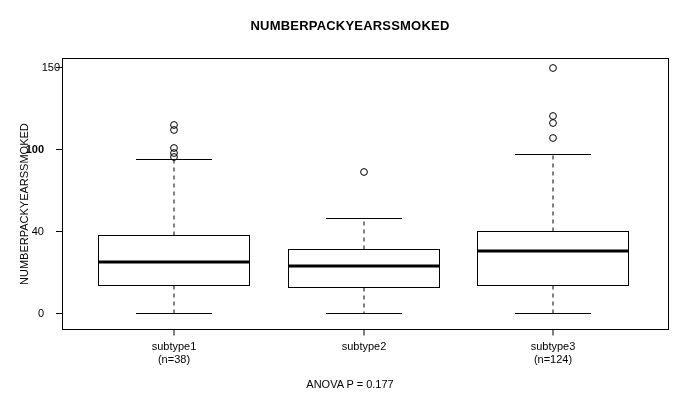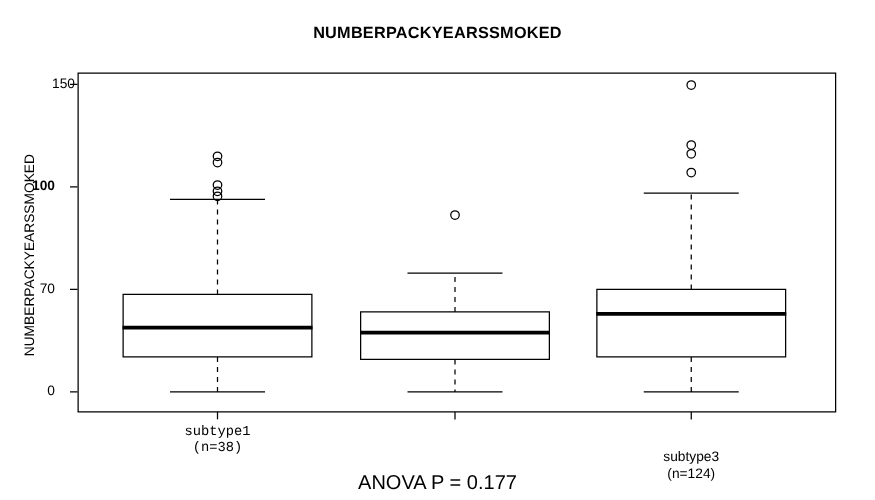--- a/index.html
+++ b/index.html
@@ -38,21 +38,21 @@
     white-space: nowrap;
     transform-origin: 0 0;
     transform: rotate(-90deg);
   }
   .anova-text {
     position: absolute;
     left: 0;
     top: 378px;
     width: 700px;
     text-align: center;
-    font-size: 16px;
+    font-size: 11px;
     color: #000000;
   }
   .tick-label {
     position: absolute;
     font-size: 11px;
     color: #000000;
     text-align: right;
     white-space: nowrap;
   }
   .x-tick-label {
@@ -77,32 +77,33 @@
 <div id="plot-root">
 
   <div class="chart-title">NUMBERPACKYEARSSMOKED</div>
 
   <div class="y-axis-title" style="left: 18px; top: 285px;">NUMBERPACKYEARSSMOKED</div>
 
   <div class="anova-text">ANOVA P = 0.177</div>
 
   <div class="tick-label" style="left: 24px; top: 61px; width: 36px;">150</div>
   <div class="tick-label" style="left: 8px; top: 143px; width: 36px; font-weight: bold;">100</div>
-  <div class="tick-label" style="left: 8px; top: 225px; width: 36px;">70</div>
+  <div class="tick-label" style="left: 8px; top: 225px; width: 36px;">40</div>
   <div class="tick-label" style="left: 8px; top: 307px; width: 36px;">0</div>
 
-  <div class="x-tick-label" style="left: 104px; top: 340px; width: 140px; font-family: Liberation Mono, monospace;">
+  <div class="x-tick-label" style="left: 104px; top: 340px; width: 140px;">
     <div>subtype1</div>
     <div>(n=38)</div>
   </div>
 
   <div class="x-tick-label" style="left: 294px; top: 340px; width: 140px;">
+    <div>subtype2</div>
   </div>
 
-  <div class="x-tick-label" style="left: 483px; top: 360px; width: 140px;">
+  <div class="x-tick-label" style="left: 483px; top: 340px; width: 140px;">
     <div>subtype3</div>
     <div>(n=124)</div>
   </div>
 
   <svg class="plot-svg" viewBox="0 0 700 400">
     <g id="axes-layer">
 
       <rect x="62.5" y="58.5" width="606" height="271" fill="none" stroke="#000000" stroke-width="1"></rect>
 
       <line x1="56" y1="67.5" x2="62" y2="67.5" stroke="#000000" stroke-width="1"></line>

